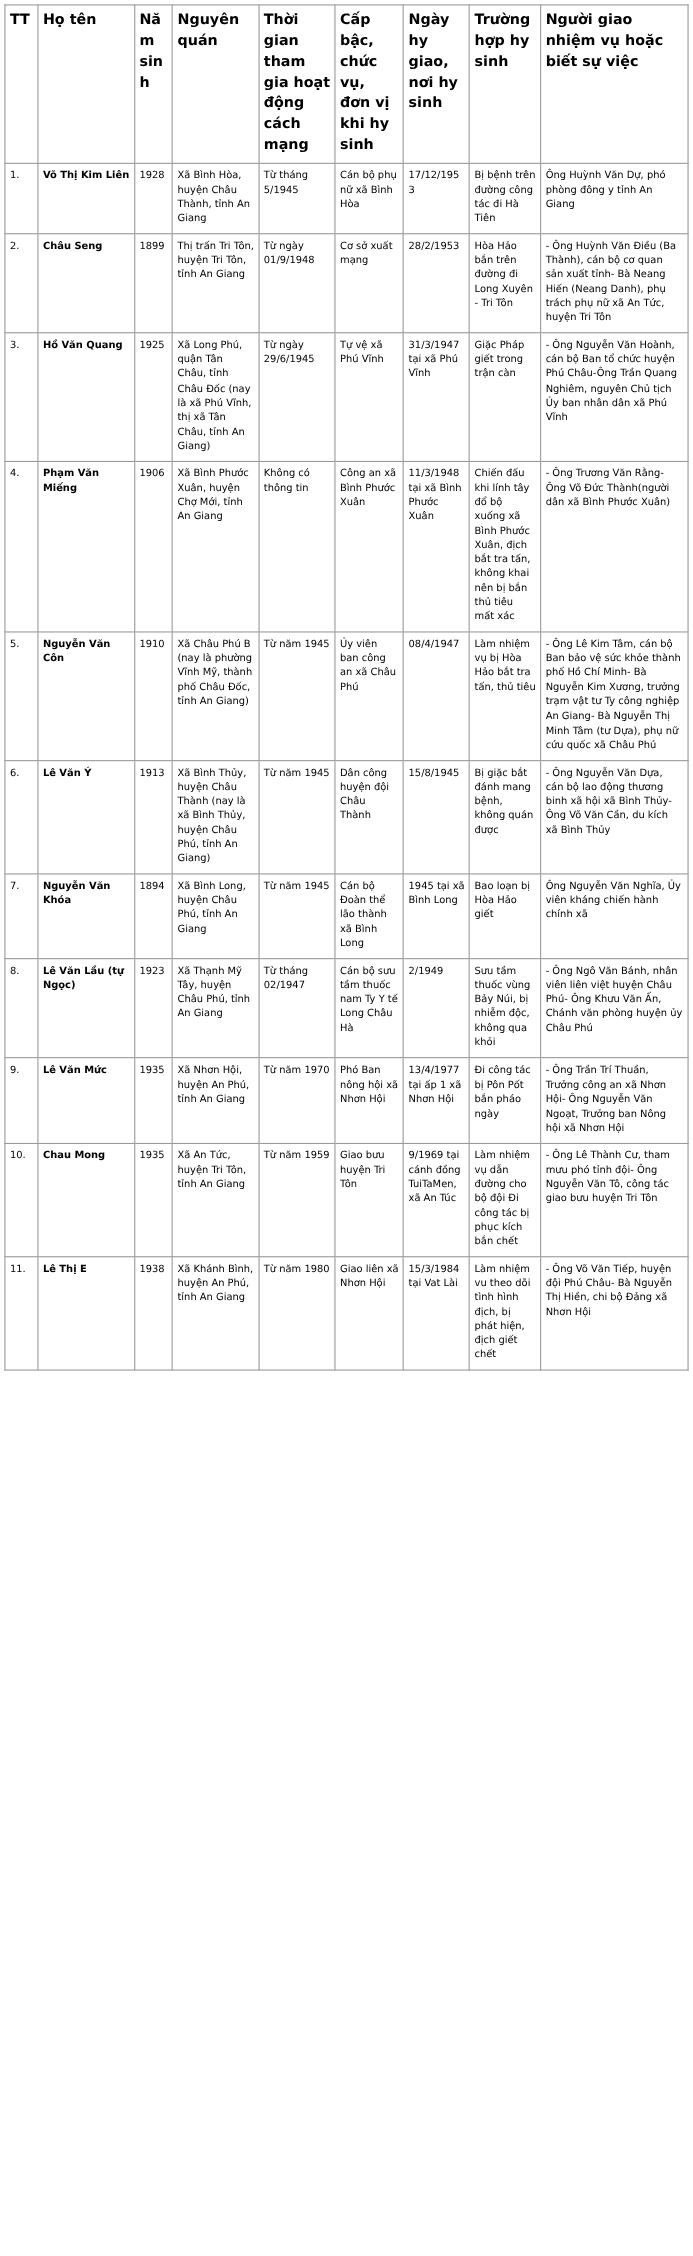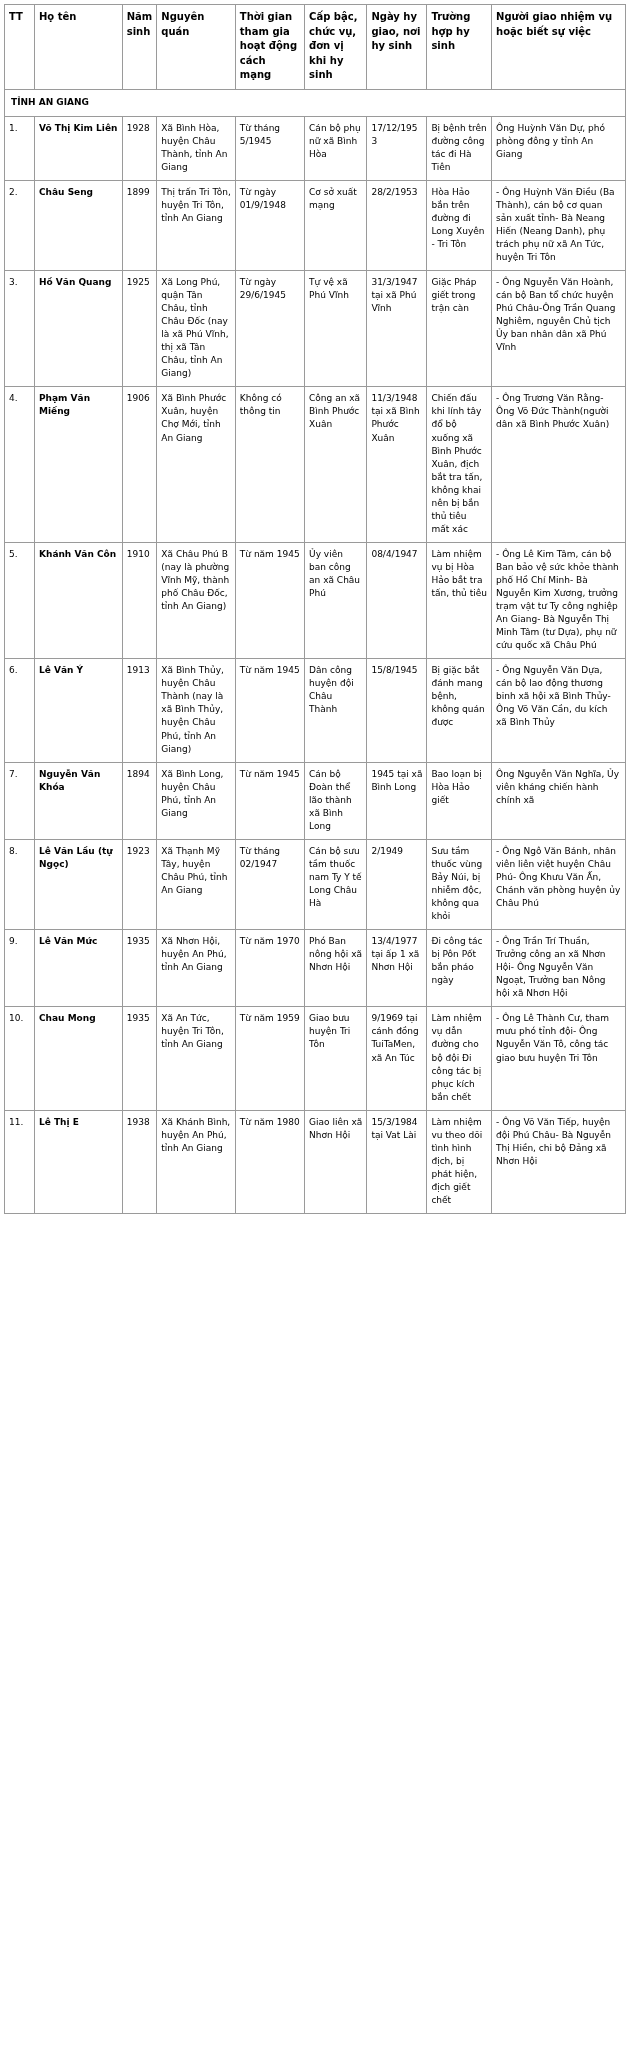--- a/index.html
+++ b/index.html
@@ -26,21 +26,21 @@
   table.mtable th, table.mtable td {
     border: 1px solid #9a9a9a;
     vertical-align: top;
     padding: 5px 4px 6px 4px;
     line-height: 1.45;
     word-wrap: break-word;
     overflow-wrap: break-word;
   }
   table.mtable th {
     font-weight: bold;
-    font-size: 10px;
+    font-size: 13px;
     text-align: left;
     background: #ffffff;
   }
   .col-tt    { width: 26px; }
   .col-name  { width: 76px; }
   .col-year  { width: 30px; }
   .col-orig  { width: 68px; }
   .col-time  { width: 60px; }
   .col-rank  { width: 54px; }
   .col-date  { width: 52px; }
@@ -79,23 +79,20 @@
         <th>Năm sinh</th>
         <th>Nguyên quán</th>
         <th>Thời gian tham gia hoạt động cách mạng</th>
         <th>Cấp bậc, chức vụ, đơn vị khi hy sinh</th>
         <th>Ngày hy giao, nơi hy sinh</th>
         <th>Trường hợp hy sinh</th>
         <th>Người giao nhiệm vụ hoặc biết sự việc</th>
       </tr>
     </thead>
     <tbody id="tbody">
-      <tr class="section">
-        <td colspan="9">TỈNH AN GIANG</td>
-      </tr>
     <tr>
           <td class="tt">1.</td>
           <td class="name">Võ Thị Kim Liên</td>
           <td class="year">1928</td>
           <td>Xã Bình Hòa, huyện Châu Thành, tỉnh An Giang</td>
           <td>Từ tháng 5/1945</td>
           <td>Cán bộ phụ nữ xã Bình Hòa</td>
           <td>17/12/1953</td>
           <td>Bị bệnh trên đường công tác đi Hà Tiên</td>
           <td>Ông Huỳnh Văn Dự, phó phòng đông y tỉnh An Giang</td>
@@ -128,21 +125,21 @@
           <td class="year">1906</td>
           <td>Xã Bình Phước Xuân, huyện Chợ Mới, tỉnh An Giang</td>
           <td>Không có thông tin</td>
           <td>Công an xã Bình Phước Xuân</td>
           <td>11/3/1948 tại xã Bình Phước Xuân</td>
           <td>Chiến đấu khi lính tây đổ bộ xuống xã Bình Phước Xuân, địch bắt tra tấn, không khai nên bị bắn thủ tiêu mất xác</td>
           <td>- Ông Trương Văn Rằng-Ông Võ Đức Thành(người dân xã Bình Phước Xuân)</td>
         </tr>
         <tr>
           <td class="tt">5.</td>
-          <td class="name">Khánh Văn Côn</td>
+          <td class="name">Nguyễn Văn Côn</td>
           <td class="year">1910</td>
           <td>Xã Châu Phú B (nay là phường Vĩnh Mỹ, thành phố Châu Đốc, tỉnh An Giang)</td>
           <td>Từ năm 1945</td>
           <td>Ủy viên ban công an xã Châu Phú</td>
           <td>08/4/1947</td>
           <td>Làm nhiệm vụ bị Hòa Hảo bắt tra tấn, thủ tiêu</td>
           <td>- Ông Lê Kim Tâm, cán bộ Ban bảo vệ sức khỏe thành phố Hồ Chí Minh- Bà Nguyễn Kim Xương, trưởng trạm vật tư Ty công nghiệp An Giang- Bà Nguyễn Thị Minh Tâm (tư Dựa), phụ nữ cứu quốc xã Châu Phú</td>
         </tr>
         <tr>
           <td class="tt">6.</td>

